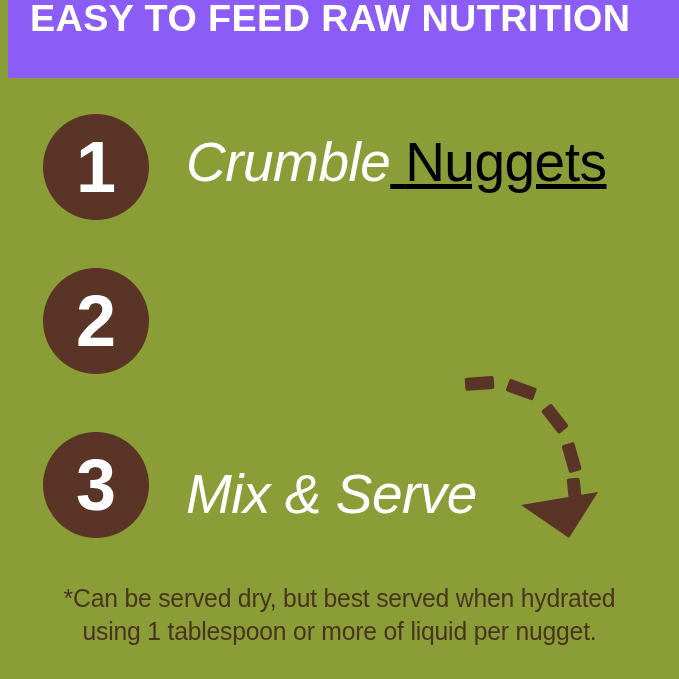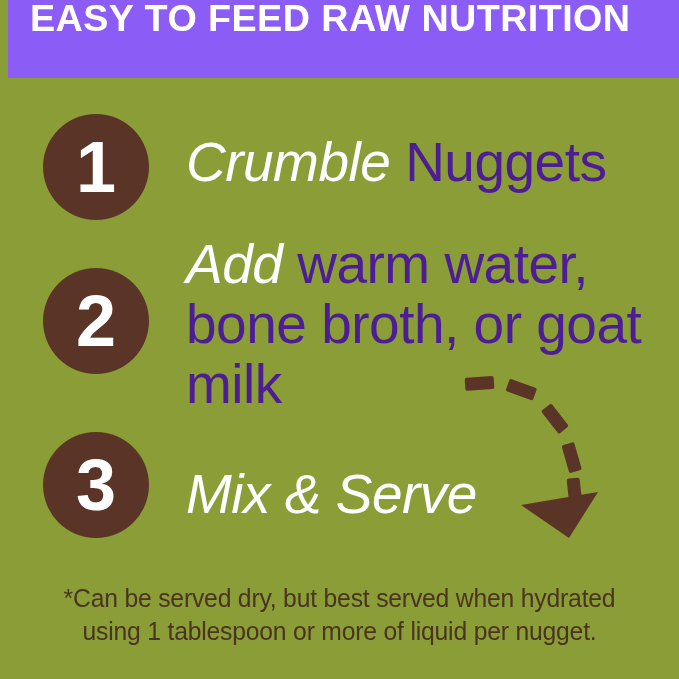--- a/index.html
+++ b/index.html
@@ -92,21 +92,21 @@
     font-size: 55px;
     line-height: 60px;
     font-weight: normal;
     letter-spacing: -0.5px;
   }
   .step-1 .step-text { top: 32px; }
   .step-2 .step-text { top: 6px; }
   .step-3 .step-text { top: 48px; }
 
   .w { color: #ffffff; font-style: italic; }
-  .b { color: #4c1d95; }
+  .b { color: #000000; text-decoration: underline; }
 
   
   .arrow-svg {
     position: absolute;
     left: 465px;
     top: 372px;
     width: 140px;
     height: 150px;
     overflow: visible;
   }
@@ -142,23 +142,20 @@
 
     <div class="step step-1">
       <div class="badge">1</div>
       <div class="step-text">
         <span class="w">Crumble</span><span class="b"> </span><span class="b">Nuggets</span>
       </div>
     </div>
 
     <div class="step step-2">
       <div class="badge">2</div>
-      <div class="step-text">
-        <span class="w">Add</span><span class="b"> warm water, bone broth, or goat milk</span>
-      </div>
     </div>
 
     <div class="step step-3">
       <div class="badge">3</div>
       <div class="step-text">
         <span class="w">Mix &amp; Serve</span>
       </div>
     </div>
 
   </div>

